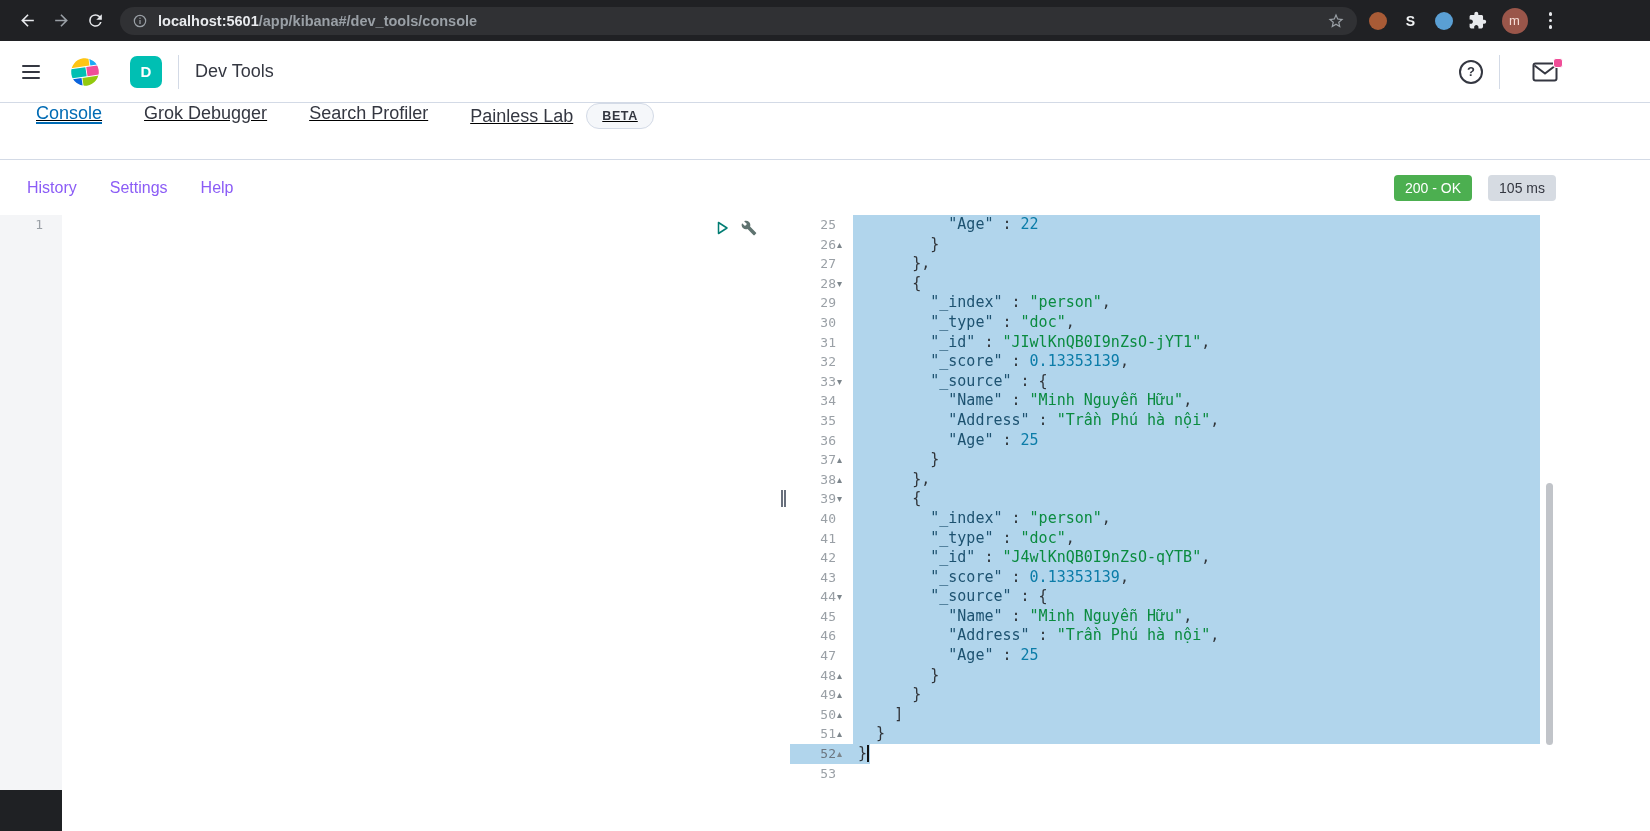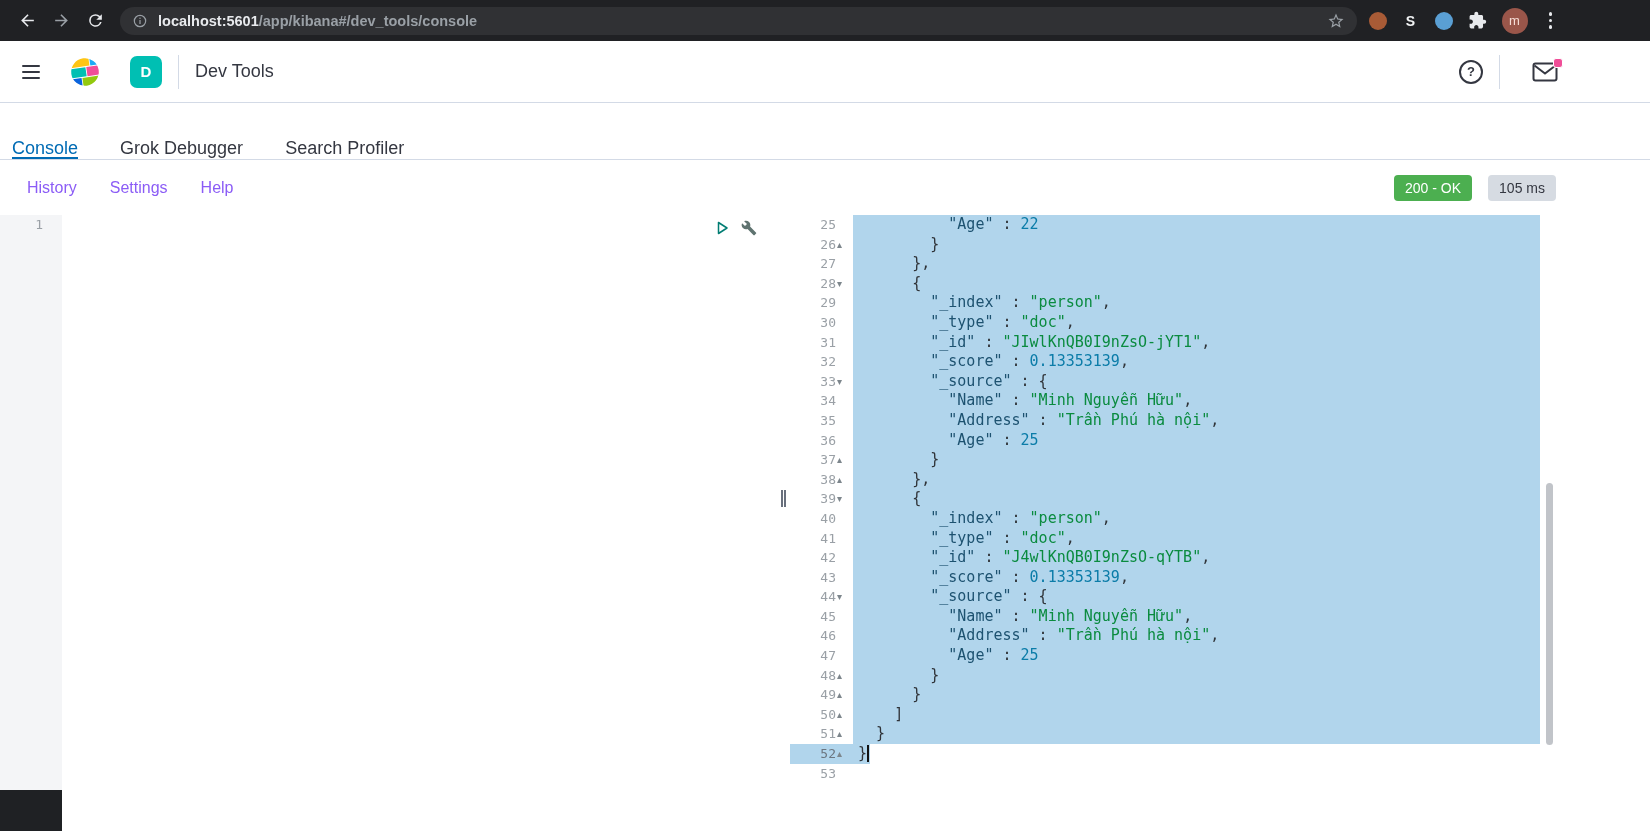--- a/index.html
+++ b/index.html
@@ -43,21 +43,21 @@
   .hdr-right { margin-left: auto; display: flex; align-items: center; }
   .ring-ic { width: 24px; height: 24px; border-radius: 50%; border: 2px solid #343741;
     display: flex; align-items: center; justify-content: center; font-size: 13px; font-weight: bold;
     color: #343741; cursor: pointer; }
   .mail-wrap { position: relative; margin-left: 16px; cursor: pointer; display: flex; }
   .mail-badge { position: absolute; top: -4px; right: -5px; width: 10px; height: 10px;
     border-radius: 3px; background: #f04e98; border: 1.5px solid #fff; }
 
   
   .tab-bar { position: absolute; top: 103px; left: 0; width: 1650px; height: 57px; background: #fff;
-    border-bottom: 1px solid #d3dae6; display: flex; align-items: flex-end; padding-left: 12px; }
+    border-bottom: 1px solid #d3dae6; display: flex; align-items: flex-start; padding-left: 36px; text-decoration: underline; }
   .tab { display: flex; align-items: center; margin-right: 42px; font-size: 18px; color: #343741;
     cursor: pointer; position: relative; }
   .tab.active { color: #006bb4; box-shadow: inset 0 -2px 0 #006bb4; }
   .beta-badge { display: inline-block; margin-left: 13px; padding: 5px 15px; border-radius: 15px;
     background: #f5f7fa; border: 1px solid #d3dae6; font-size: 12.5px; font-weight: bold;
     letter-spacing: 0.6px; color: #343741; }
 
   
   .console-toolbar { position: absolute; top: 160px; left: 0; width: 1650px; height: 55px;
     background: #fff; display: flex; align-items: center; padding-left: 27px; }
@@ -200,20 +200,24 @@
 <div class="tab-bar">
   <div class="tab active">
       <span>Console</span>
     </div>
   <div class="tab">
       <span>Grok Debugger</span>
     </div>
   <div class="tab">
       <span>Search Profiler</span>
     </div>
+  <div class="tab">
+    <span>Painless Lab</span>
+    <span class="beta-badge">BETA</span>
+  </div>
 </div>
 
 <div class="console-toolbar">
   <span class="tool-link">History</span>
   <span class="tool-link">Settings</span>
   <span class="tool-link">Help</span>
   <div class="toolbar-badges">
     <span class="badge badge-ok">200 - OK</span>
     <span class="badge badge-ms">105 ms</span>
   </div>

